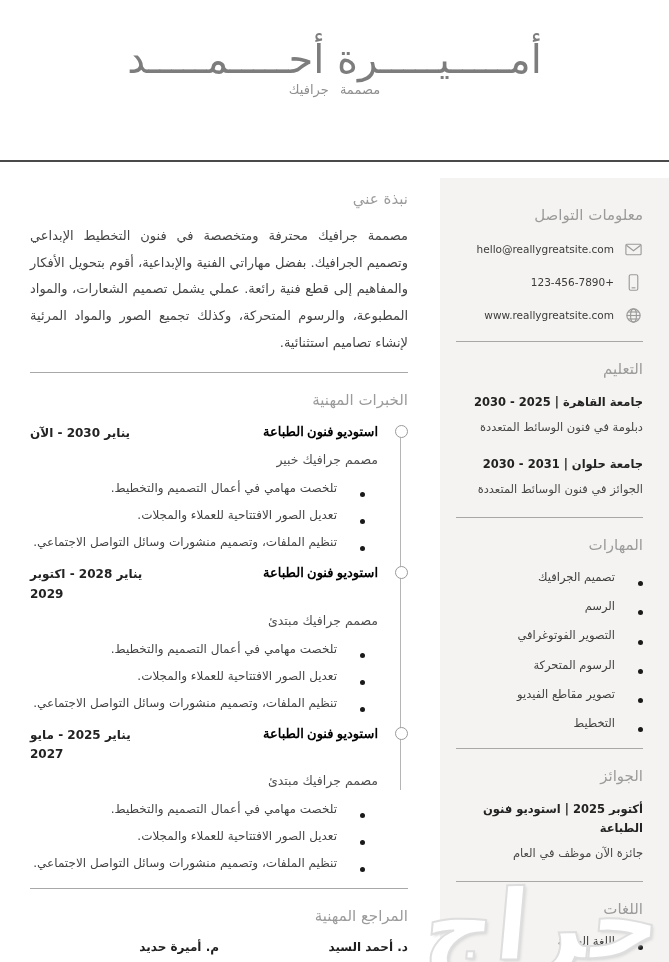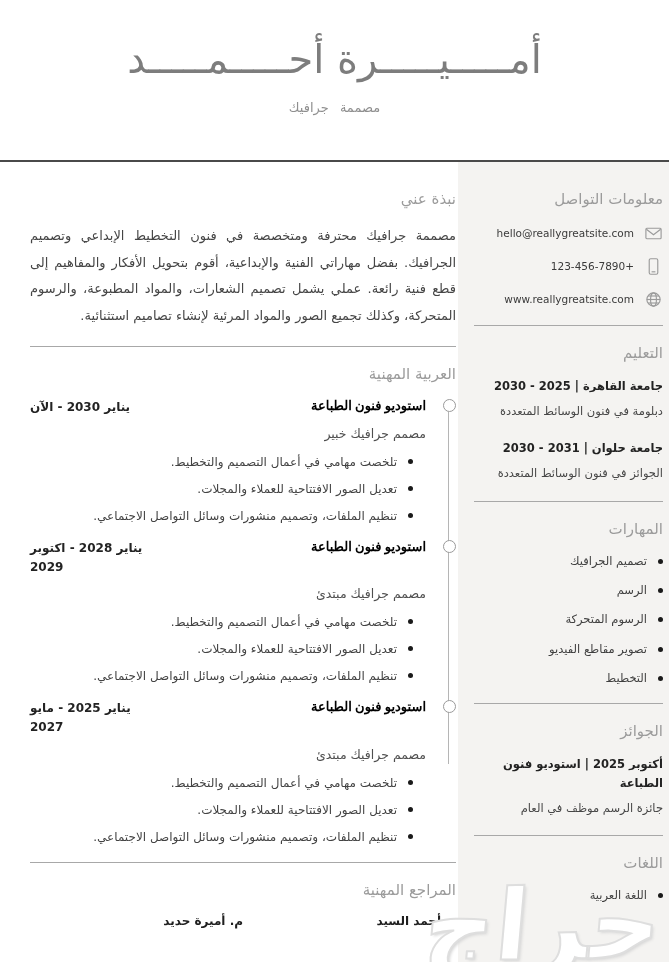--- a/index.html
+++ b/index.html
@@ -19,40 +19,40 @@
   
   .header { text-align: center; padding-top: 36px; height: 160px; }
   .person-name {
     font-size: 40px;
     font-weight: normal;
     color: #7d7d7d;
     letter-spacing: 1px;
     white-space: nowrap;
   }
   .person-title {
-    margin-top: 18px;
     font-size: 13px;
     color: #8f8f8f;
     word-spacing: 7px;
     letter-spacing: 0.5px;
   }
   .header-divider { height: 2px; background: #4a4a4a; width: 100%; }
 
   
   .cols { display: flex; height: 800px; overflow: hidden; }
 
   .sidebar {
-    width: 211px;
+    width: 229px;
     background: #f4f3f1;
-    padding: 28px 6px 0 16px;
+    padding: 28px 26px 0 16px;
     overflow: hidden;
+    margin-top: 16px;
   }
   .main {
     flex: 1;
-    padding: 28px 2px 0 30px;
+    padding: 28px 32px 0 30px;
     overflow: hidden;
   }
 
   .section-title {
     font-size: 15px;
     font-weight: normal;
     color: #9b9b9b;
     margin-bottom: 15px;
   }
   .sep {
@@ -66,21 +66,21 @@
   .cicon { width: 20px; height: 20px; flex-shrink: 0; margin-left: 9px; display: inline-flex; align-items: center; justify-content: center; }
   .cicon svg { stroke: #9a9a9a; fill: none; stroke-width: 1.2; }
   .ctext { flex: 1; text-align: right; font-size: 10.5px; color: #3a3a3a; }
 
   
   .entry { margin-bottom: 17px; }
   .entry-head { font-size: 11.5px; font-weight: bold; color: #222222; line-height: 1.6; }
   .entry-sub { font-size: 11.5px; color: #474747; margin-top: 7px; line-height: 1.7; }
 
   
-  .b-row { display: flex; align-items: flex-start; margin-bottom: 12px; }
+  .b-row { display: flex; align-items: flex-end; margin-bottom: 12px; gap: 12px; }
   .dot {
     width: 5px; height: 5px; border-radius: 50%;
     background: #1a1a1a; flex-shrink: 0;
     margin-top: 6px; margin-left: 11px;
   }
   .b-text { font-size: 11.5px; color: #3f3f3f; line-height: 1.5; }
 
   
   .about-text {
     font-size: 13px;
@@ -212,39 +212,43 @@
         <div class="b-row">
             <span class="dot"></span>
             <span class="b-text">تصميم الجرافيك</span>
           </div>
         <div class="b-row">
             <span class="dot"></span>
             <span class="b-text">الرسم</span>
           </div>
         <div class="b-row">
             <span class="dot"></span>
+            <span class="b-text">التصوير الفوتوغرافي</span>
+          </div>
+        <div class="b-row">
+            <span class="dot"></span>
             <span class="b-text">الرسوم المتحركة</span>
           </div>
         <div class="b-row">
             <span class="dot"></span>
             <span class="b-text">تصوير مقاطع الفيديو</span>
           </div>
         <div class="b-row">
             <span class="dot"></span>
             <span class="b-text">التخطيط</span>
           </div>
       </section>
 
       <hr class="sep">
 
       <section>
         <h2 class="section-title">الجوائز</h2>
         <div class="entry">
           <div class="entry-head">أكتوبر 2025 | استوديو فنون الطباعة</div>
-          <div class="entry-sub">جائزة الرسم موظف في العام</div>
+          <div class="entry-sub">جائزة الآن موظف في العام</div>
         </div>
       </section>
 
       <hr class="sep">
 
       <section>
         <h2 class="section-title">اللغات</h2>
         <div class="b-row">
             <span class="dot"></span>
             <span class="b-text">اللغة العربية</span>
@@ -257,21 +261,21 @@
     <main class="main">
 
       <section>
         <h2 class="section-title">نبذة عني</h2>
         <p class="about-text">مصممة جرافيك محترفة ومتخصصة في فنون التخطيط الإبداعي وتصميم الجرافيك. بفضل مهاراتي الفنية والإبداعية، أقوم بتحويل الأفكار والمفاهيم إلى قطع فنية رائعة. عملي يشمل تصميم الشعارات، والمواد المطبوعة، والرسوم المتحركة، وكذلك تجميع الصور والمواد المرئية لإنشاء تصاميم استثنائية.</p>
       </section>
 
       <hr class="sep">
 
       <section>
-        <h2 class="section-title">العربية المهنية</h2>
+        <h2 class="section-title">الخبرات المهنية</h2>
 
         <div class="jobs">
           <div class="timeline"></div>
 
           <div class="job">
             <span class="node"></span>
             <div class="job-head">
               <div class="company">استوديو فنون الطباعة</div>
               <div class="jdate">يناير 2030 - الآن</div>
             </div>

